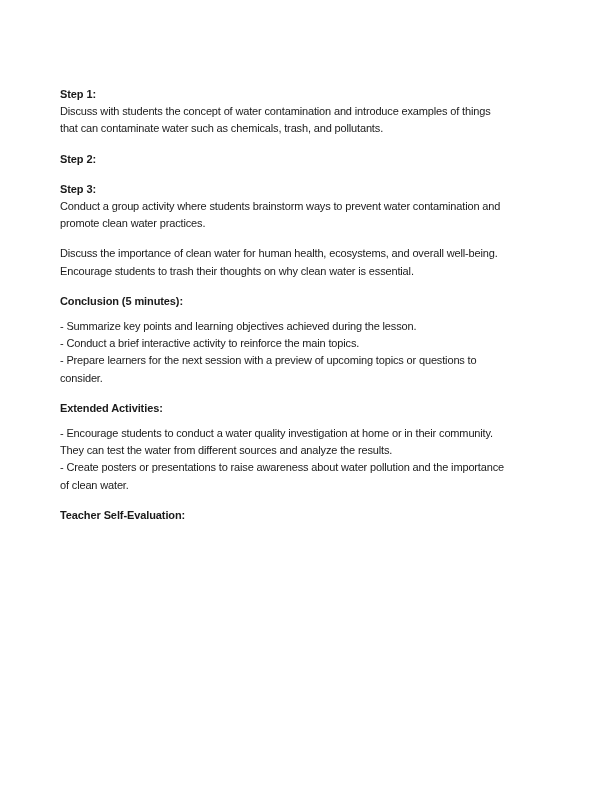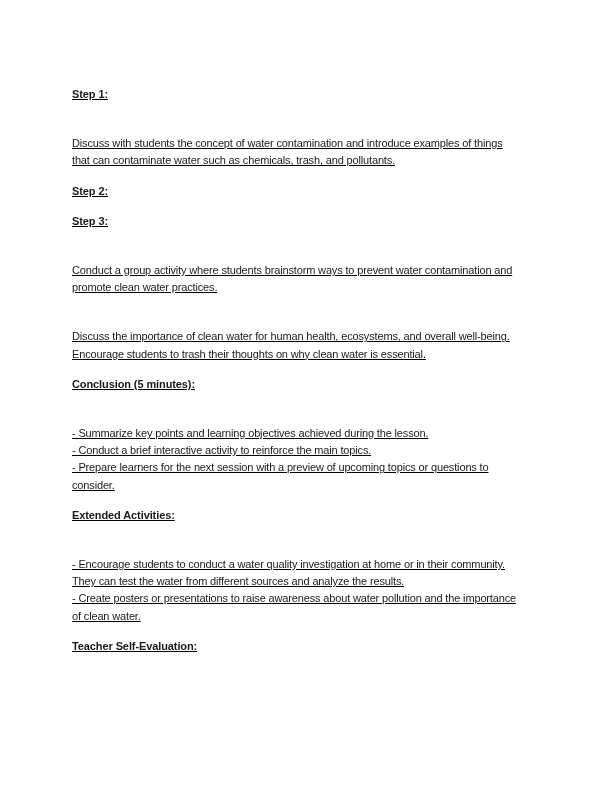--- a/index.html
+++ b/index.html
@@ -14,44 +14,43 @@
     font-family: "Liberation Sans", sans-serif;
   }
   .page {
     position: relative;
     width: 612px;
     height: 792px;
     background: #ffffff;
   }
   .content {
     position: absolute;
-    left: 72px;
+    left: 60px;
     top: 86px;
     width: 475px;
-    text-decoration: underline;
   }
   .sec {
     margin: 0 0 13px 0;
   }
   .heading {
     font-weight: 700;
     font-size: 11px;
     line-height: 17.2px;
     letter-spacing: -0.1px;
     color: #1a1a1a;
   }
   .body-text {
     font-size: 11px;
     line-height: 17.2px;
     letter-spacing: -0.15px;
     white-space: pre;
     color: #1a1a1a;
-    margin-top: 32px;
   }
   .body-gap {
+    margin-top: 8px;
   }
 </style>
 </head>
 <body>
 
 <div class="page">
   <div class="content">
 
     <section class="sec">
       <div class="heading">Step 1:</div>

